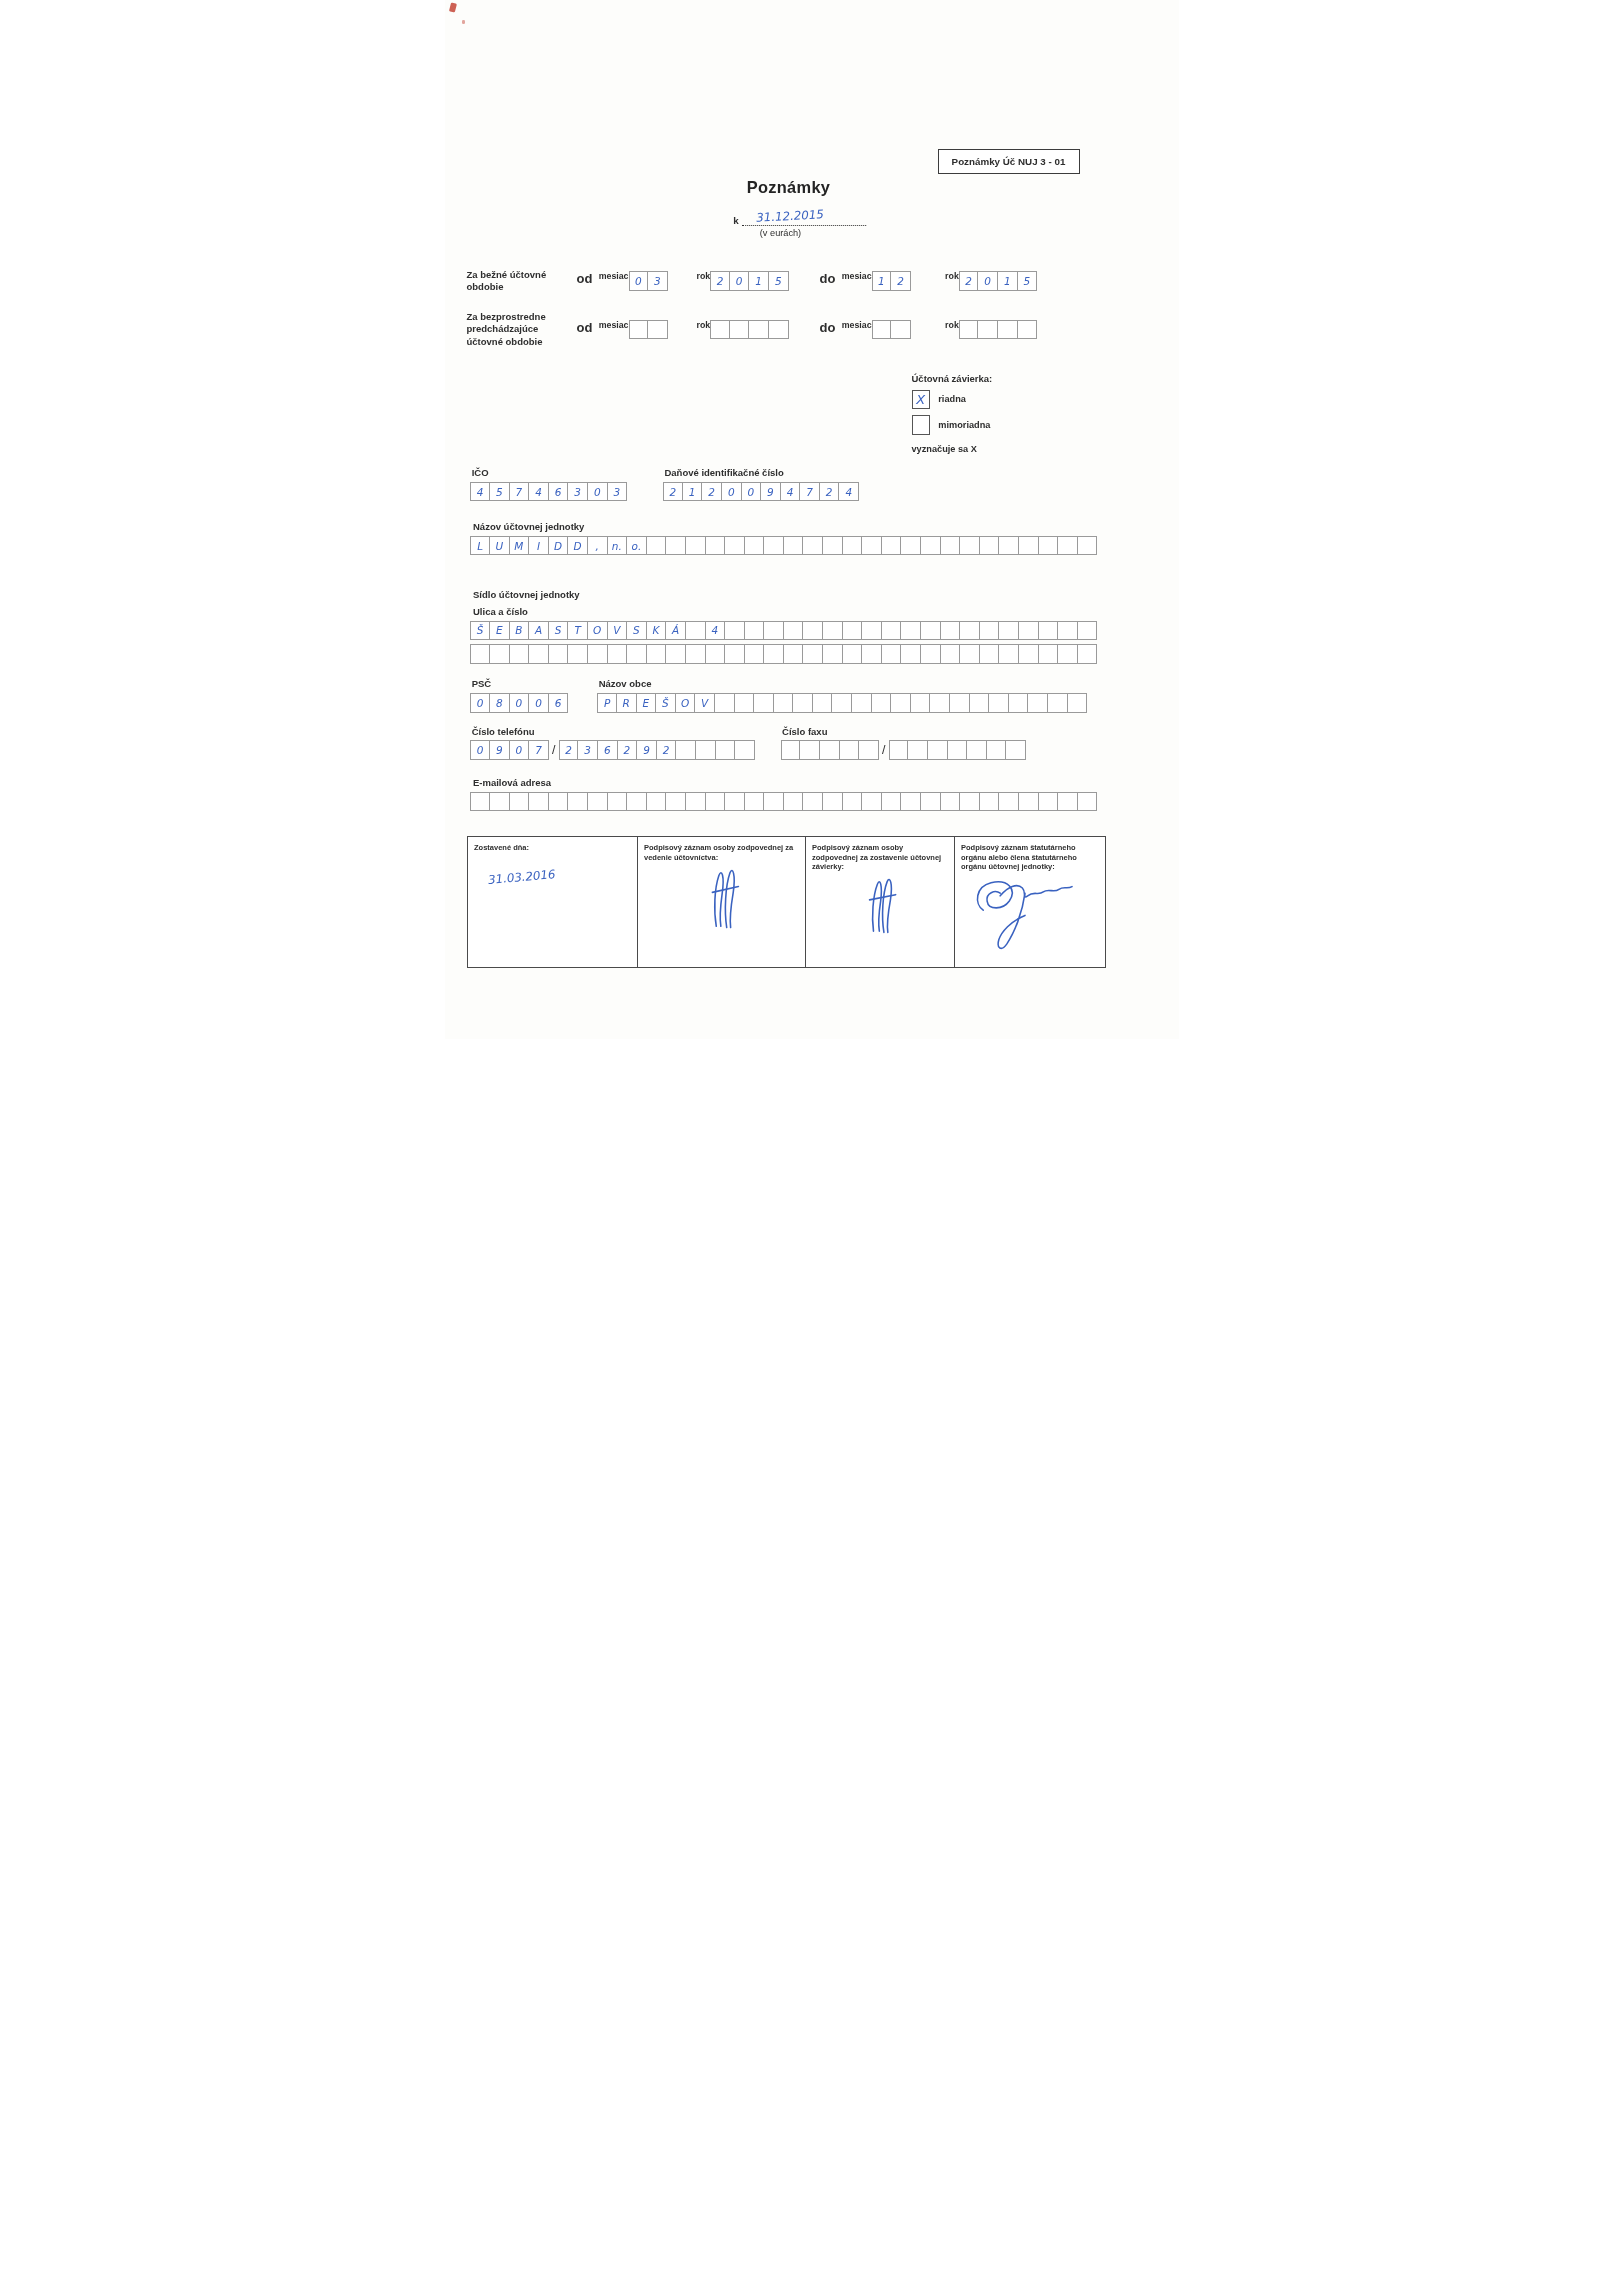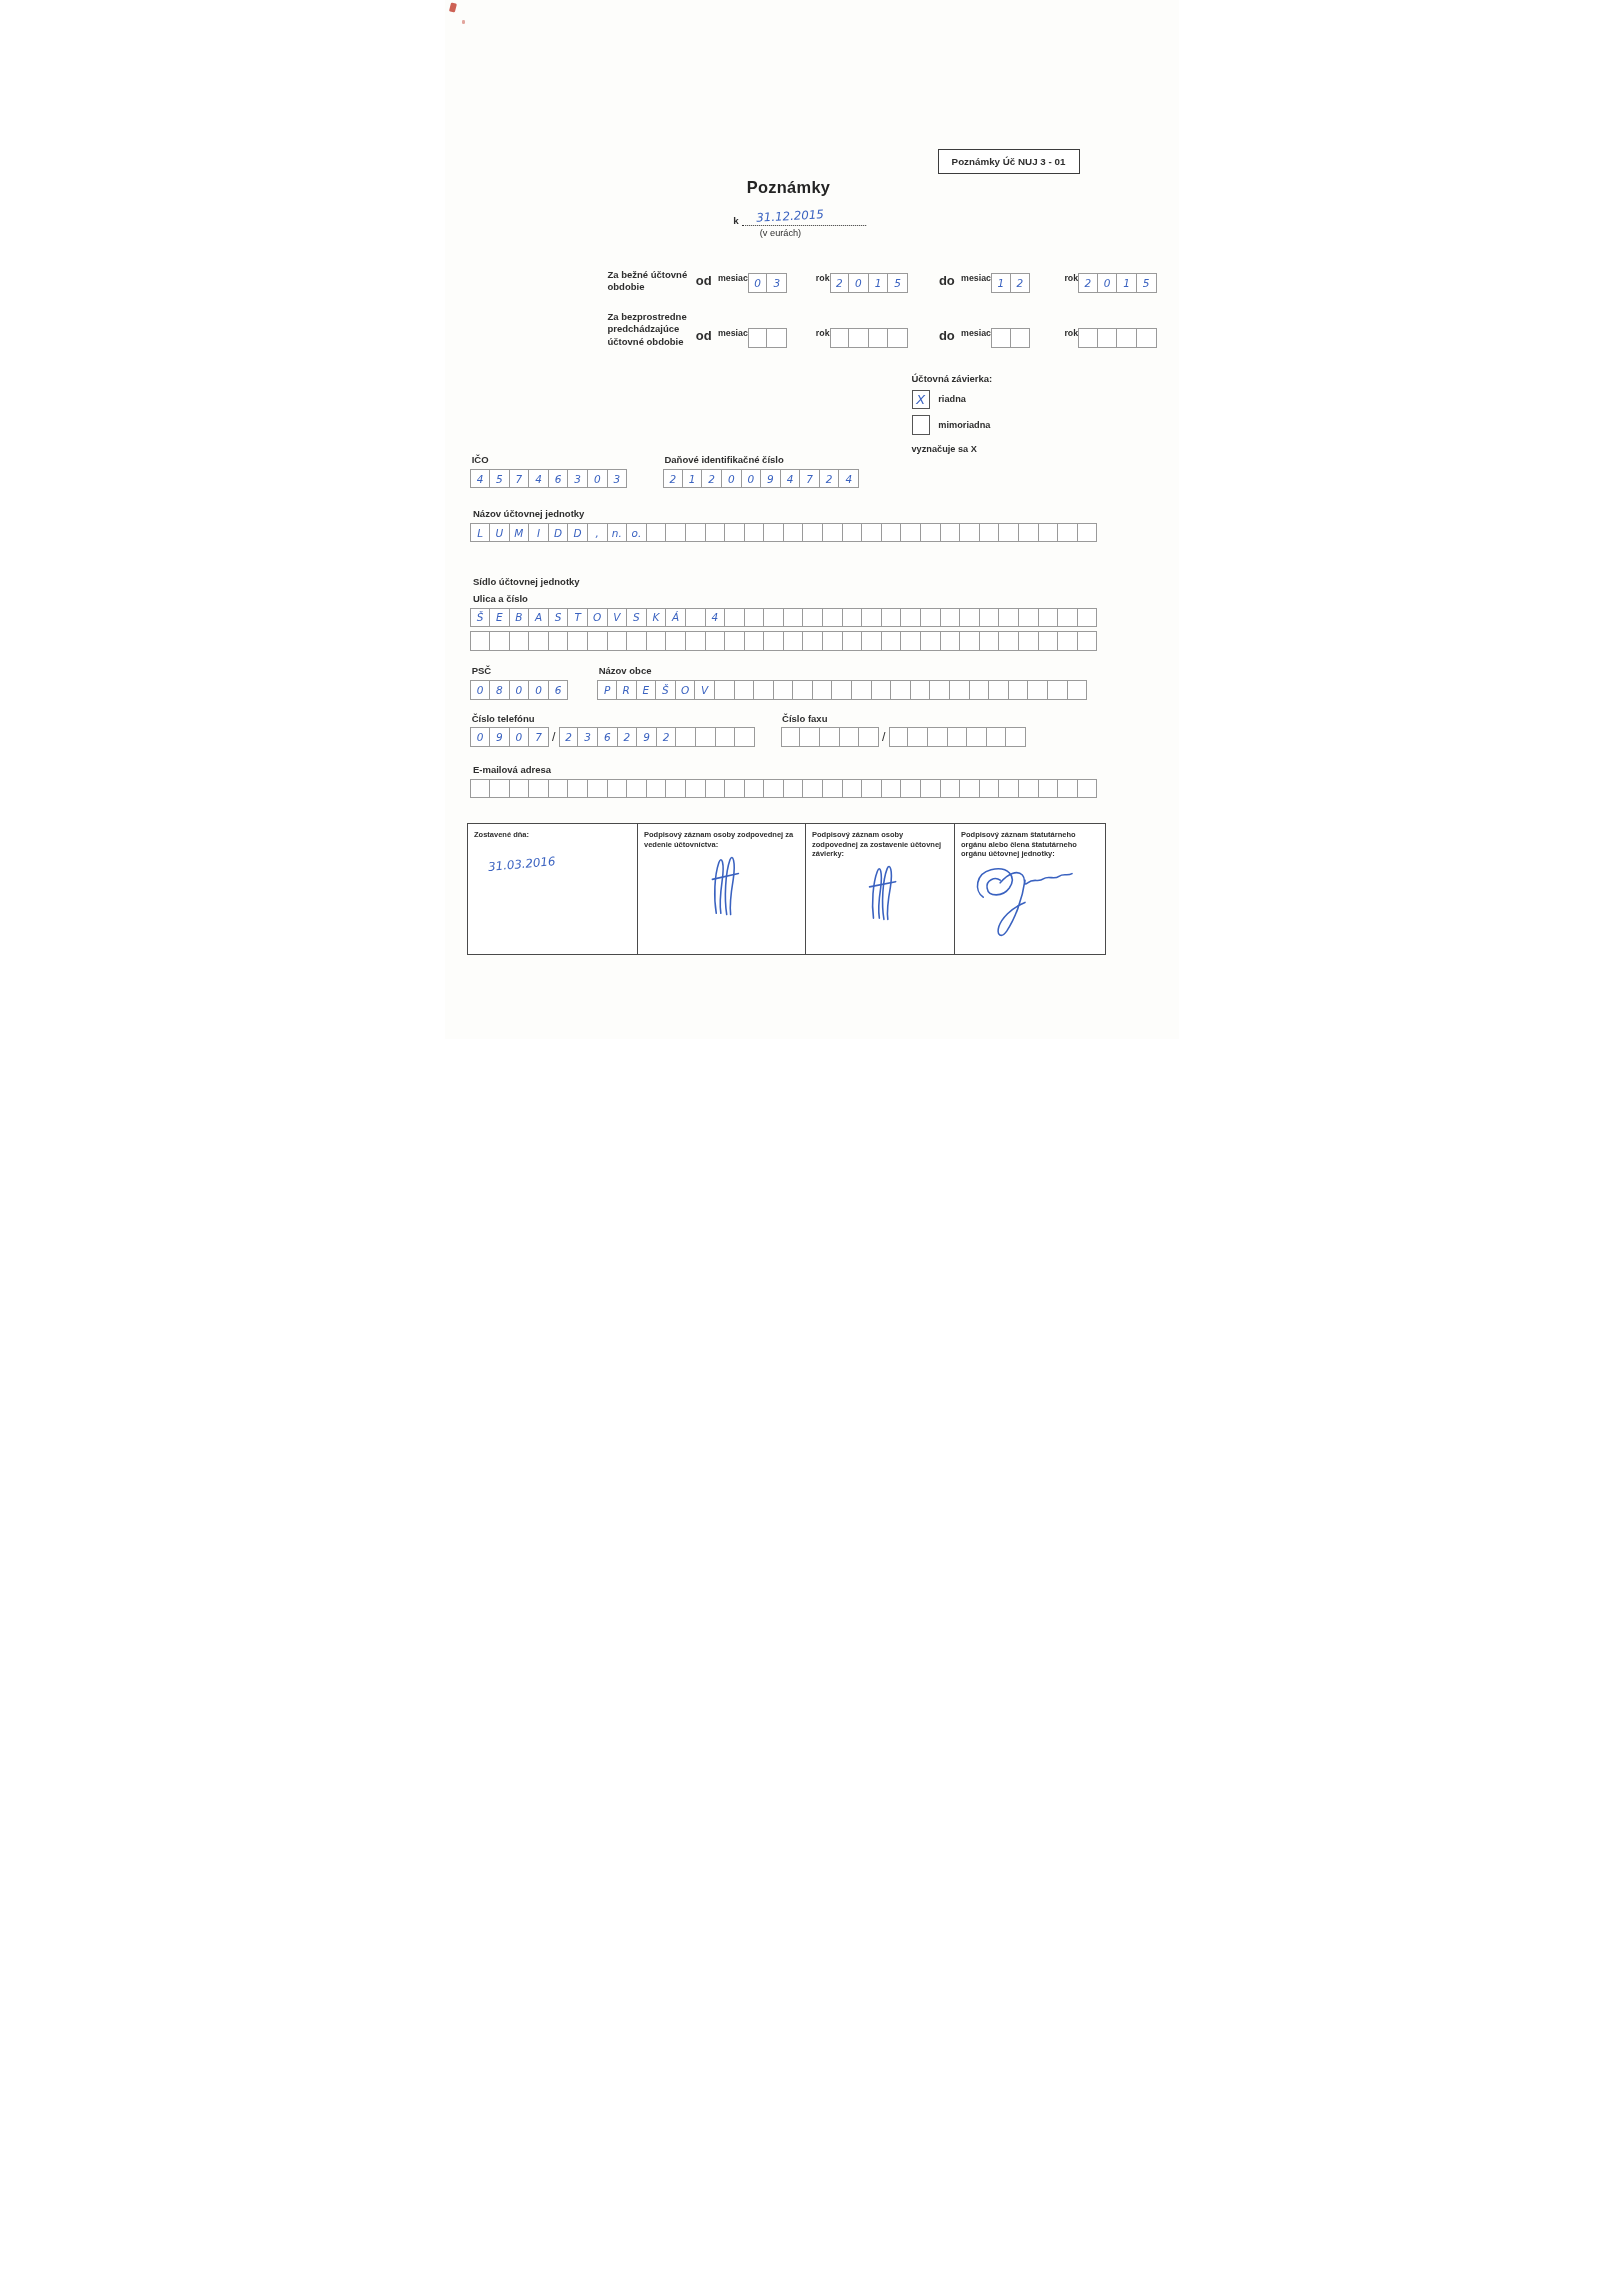--- a/index.html
+++ b/index.html
@@ -61,21 +61,21 @@
     width: 19.6px; height: 19.6px;
     border: 0.7px solid #9a9a9a; border-left: none;
     background: #fff;
     display: flex; align-items: center; justify-content: center;
     font-family: "DejaVu Sans", sans-serif; font-style: italic;
     font-size: 10.5px; color: #3a62c0;
   }
   .cells .cell:first-child { border-left: 0.7px solid #9a9a9a; }
 
   
-  .period-row { display: flex; align-items: flex-end; margin-left: 141px; }
+  .period-row { display: flex; align-items: center; }
   .period-row.first { margin-top: 31px; }
   .period-row.second { margin-top: 18.3px; }
   .period-label { width: 110px; font-weight: 700; font-size: 9.5px; line-height: 1.28; color: #2e2e2e; align-self: center; }
   .odo { width: 15.7px; font-weight: 700; font-size: 13px; color: #2e2e2e; margin: 0 5.2px 4.6px 0; }
   .odo.do { margin-left: 0; }
   .pgroup { display: flex; flex-direction: row; }
   .pgroup .ghead { font-weight: 700; font-size: 8.8px; color: #2e2e2e; margin: 0 0 2.6px 1.3px; }
   .g-mesiac1 { margin-right: 27.5px; }
   .g-rok1   { margin-right: 31px; }
   .g-mesiac2 { margin-right: 33px; }
@@ -86,21 +86,21 @@
   .zrow { display: flex; align-items: center; margin-bottom: 5.9px; }
   .checkbox {
     width: 18.3px; height: 19.6px; border: 1.3px solid #555; background: #fff;
     margin-right: 8.5px; display: flex; align-items: center; justify-content: center;
     font-size: 13px;
   }
   .zlabel { font-weight: 700; font-size: 9.2px; color: #2e2e2e; }
   .znote { font-weight: 700; font-size: 9.2px; color: #2e2e2e; margin-top: 9.2px; }
 
   
-  .ids-row { display: flex; margin-top: 0; margin-left: 3.9px; }
+  .ids-row { display: flex; margin-top: 13px; margin-left: 3.9px; }
   .id-label { font-weight: 700; font-size: 9.5px; color: #2e2e2e; margin: 0 0 3.9px 1.3px; }
   .dic-block { margin-left: 36px; }
 
   .section-label { font-weight: 700; font-size: 9.5px; color: #2e2e2e; margin: 0 0 3.9px 6.5px; }
   .mt30 { margin-top: 19.6px; }
   .mt52 { margin-top: 34px; }
   .mt8  { margin-top: 5.2px; }
   .mt26 { margin-top: 17px; }
   .bigrow { margin-left: 3.9px; }
   .row-gap { margin-top: 3.9px; }

